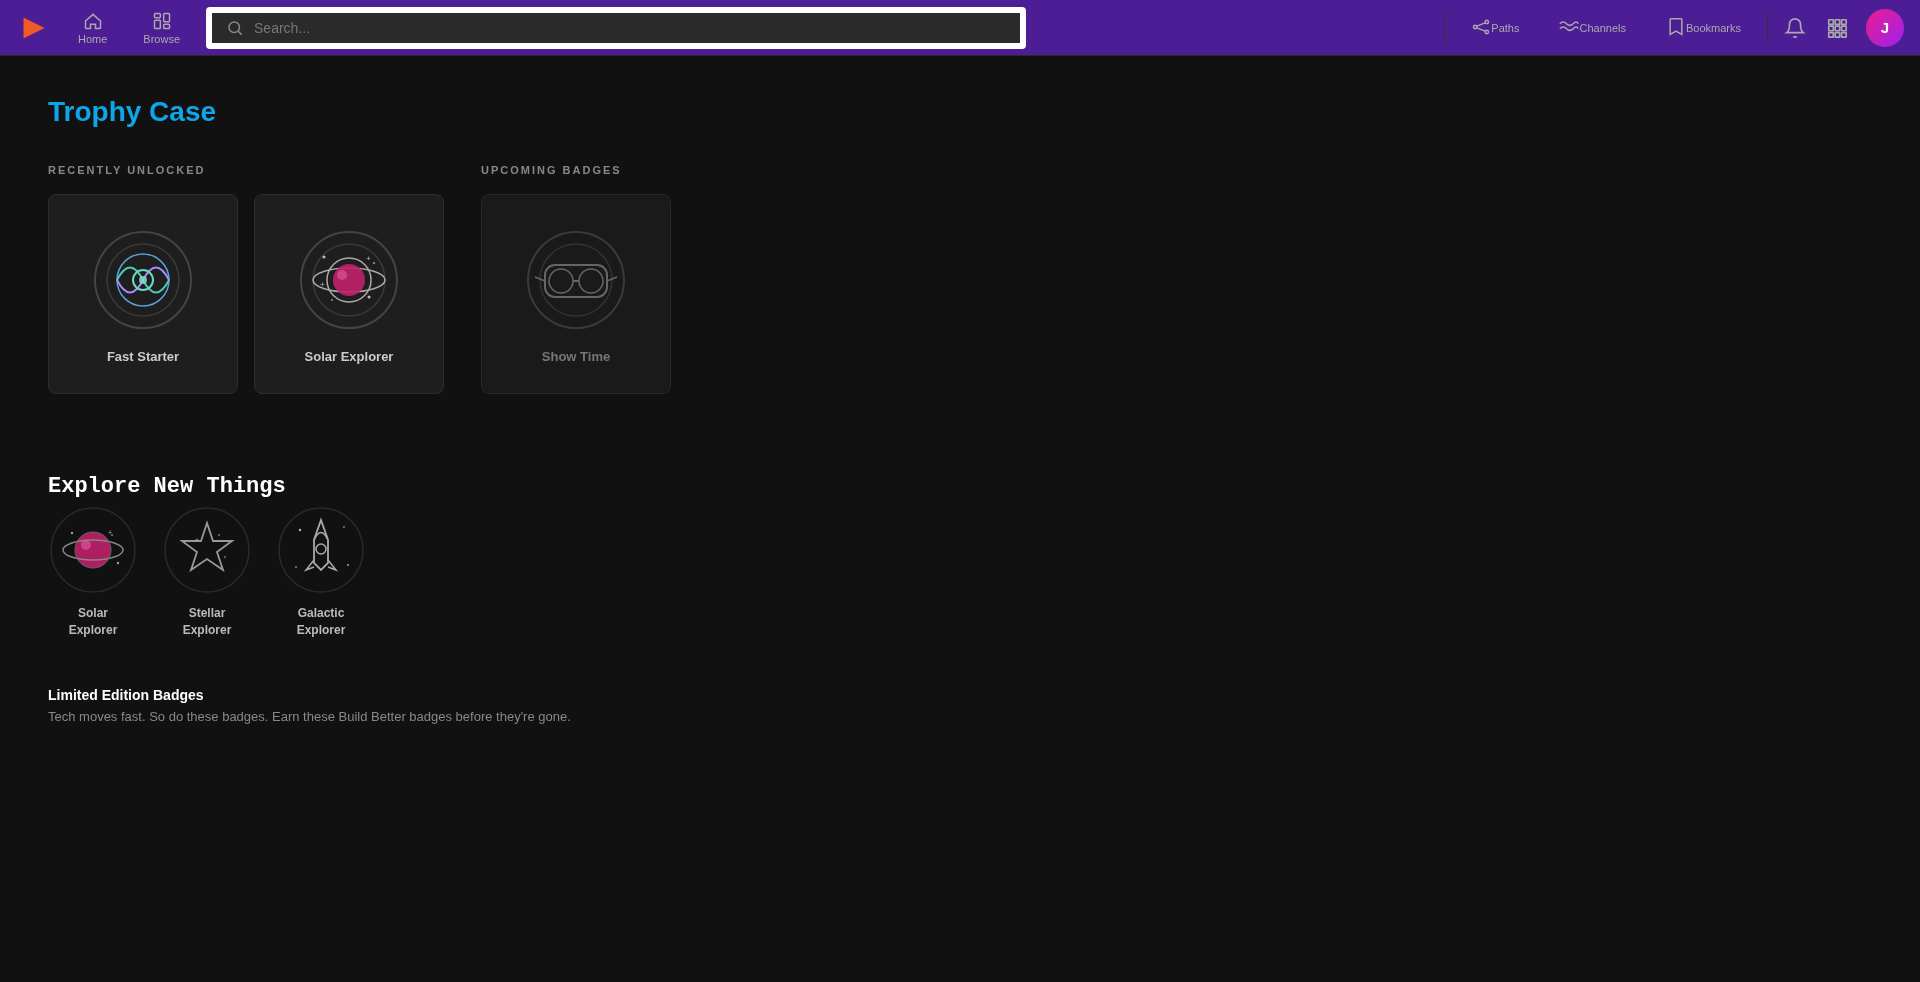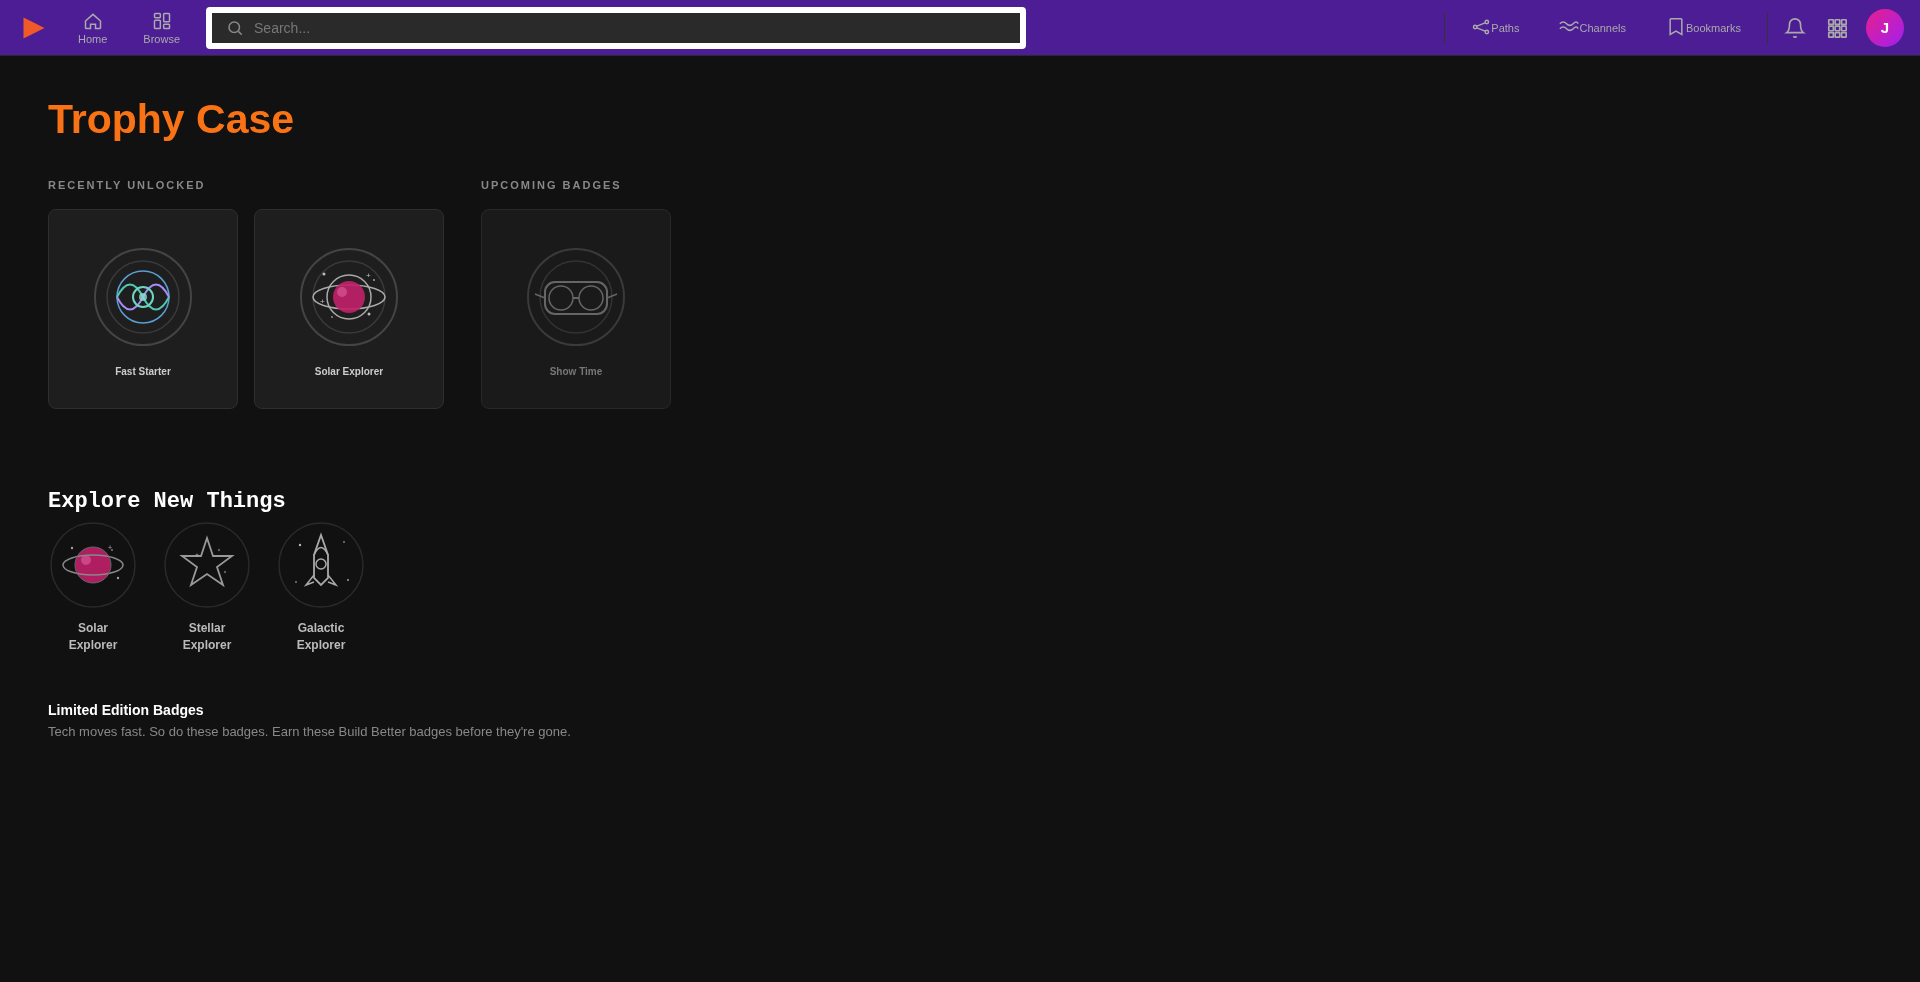--- a/index.html
+++ b/index.html
@@ -125,23 +125,23 @@
       margin-left: 6px;
     }
 
     
     main {
       padding: 40px 48px;
       max-width: 1400px;
     }
 
     .page-title {
-      font-size: 41px;
+      font-size: 28px;
       font-weight: 700;
-      color: #f97316;
+      color: #0ea5e9;
       margin-bottom: 36px;
     }
 
     .section-label {
       font-size: 11px;
       font-weight: 700;
       letter-spacing: 2px;
       color: #888888;
       text-transform: uppercase;
       margin-bottom: 18px;
@@ -173,21 +173,21 @@
       border-color: #282828;
     }
 
     .badge-icon {
       width: 110px;
       height: 110px;
       margin-bottom: 14px;
     }
 
     .badge-name {
-      font-size: 10px;
+      font-size: 13px;
       font-weight: 600;
       color: #cccccc;
     }
 
     .badge-card.upcoming .badge-name {
       color: #777777;
     }
 
     
     .explore-title {

